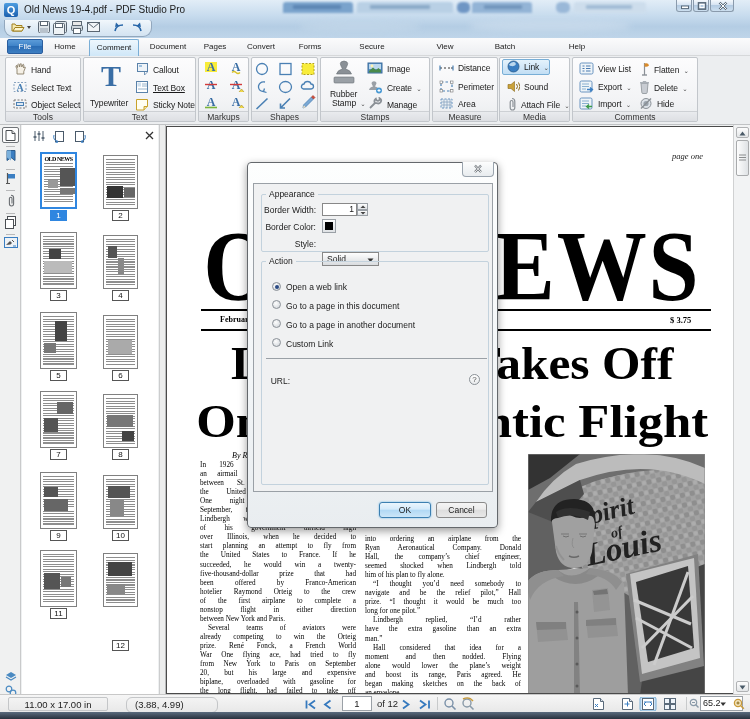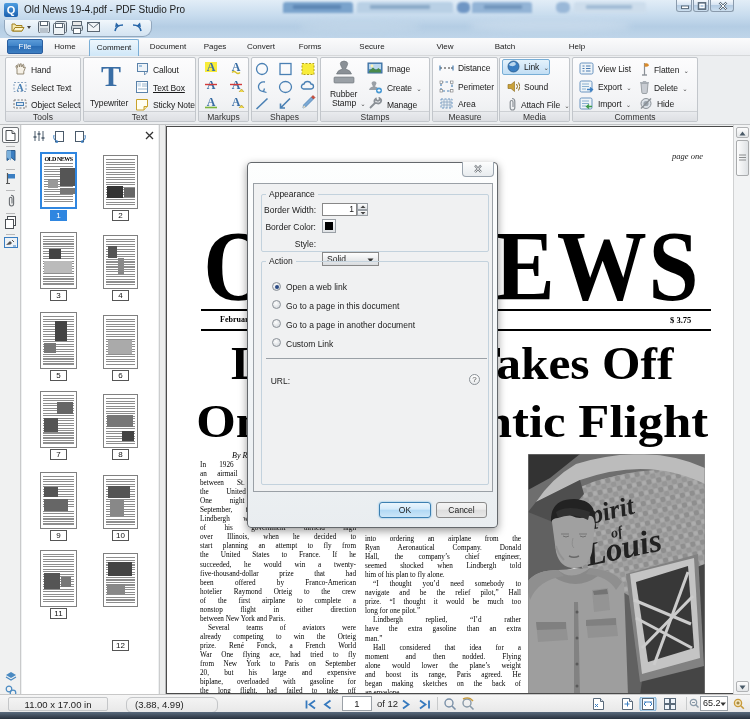--- a/index.html
+++ b/index.html
@@ -648,21 +648,21 @@
         <rect x=".5" y="6.5" width="5" height="5" fill="#eef4fa" stroke="#5a6a7a"></rect>
         <rect x="6.5" y="6.5" width="5" height="5" fill="#eef4fa" stroke="#5a6a7a"></rect>
       </g>
     </svg>
     <div style="position:absolute;left:686px;top:2px;width:1px;height:13px;background:#c8cacb;"></div>
     <svg style="position:absolute;left:689px;top:3px" width="11" height="11">
       <circle cx="4.5" cy="4.5" r="3.2" fill="none" stroke="#8a9aa8" stroke-width="1.2"></circle>
       <path d="M7 7 l2.5 2.5" stroke="#8a9aa8" stroke-width="1.4"></path>
       <path d="M3 4.5 h3" stroke="#8a9aa8" stroke-width="1"></path>
     </svg>
-    <div style="position:absolute;left:700px;top:1px;width:28px;height:15px;background:#fff;border:1px solid #9aa0a6;font-size:9px;line-height:13px;padding-left:2px;">65.2</div>
+    <div style="position:absolute;left:700px;top:1px;width:43px;height:15px;background:#fff;border:1px solid #9aa0a6;font-size:9px;line-height:13px;padding-left:2px;">65.2</div>
     <svg style="position:absolute;left:720px;top:7px" width="7" height="5">
       <path d="M0.5 0.5 L3 4 L6 0.5z" fill="#333"></path>
     </svg>
     <svg style="position:absolute;left:733px;top:3px" width="12" height="12">
       <circle cx="5" cy="5" r="3.6" fill="#f4e6c0" stroke="#c89a3a" stroke-width="1.3"></circle>
       <path d="M7.8 7.8 l3 3" stroke="#c89a3a" stroke-width="1.6"></path>
       <path d="M3.4 5 h3.2 M5 3.4 v3.2" stroke="#8a6a1a" stroke-width="1"></path>
     </svg>
   </div>
   <div class="abs" id="bottomframe"></div>

